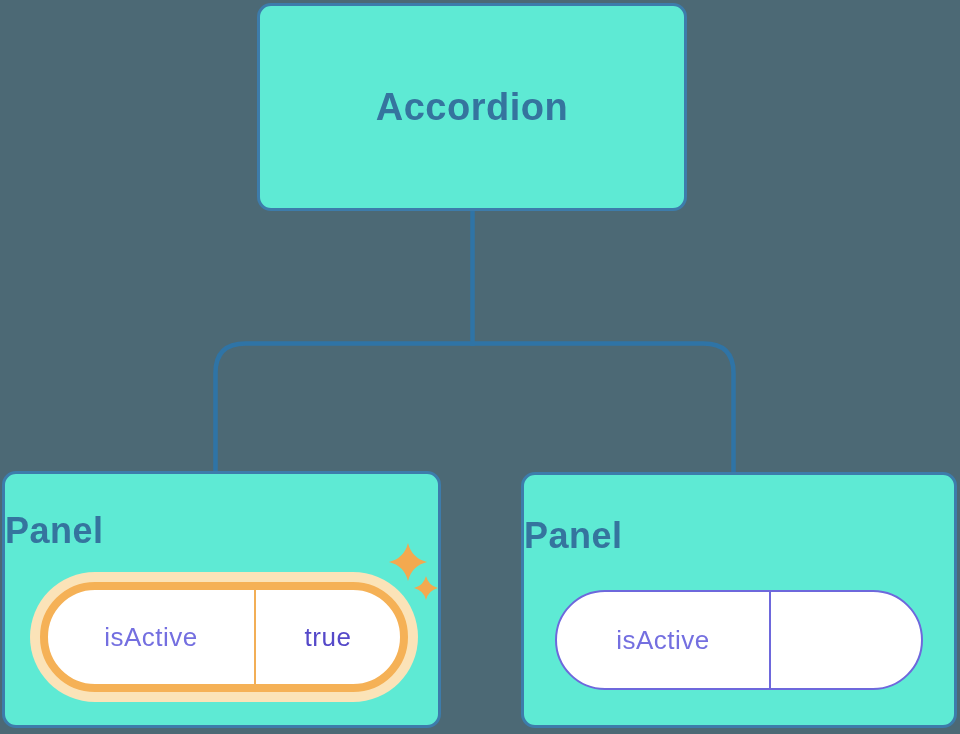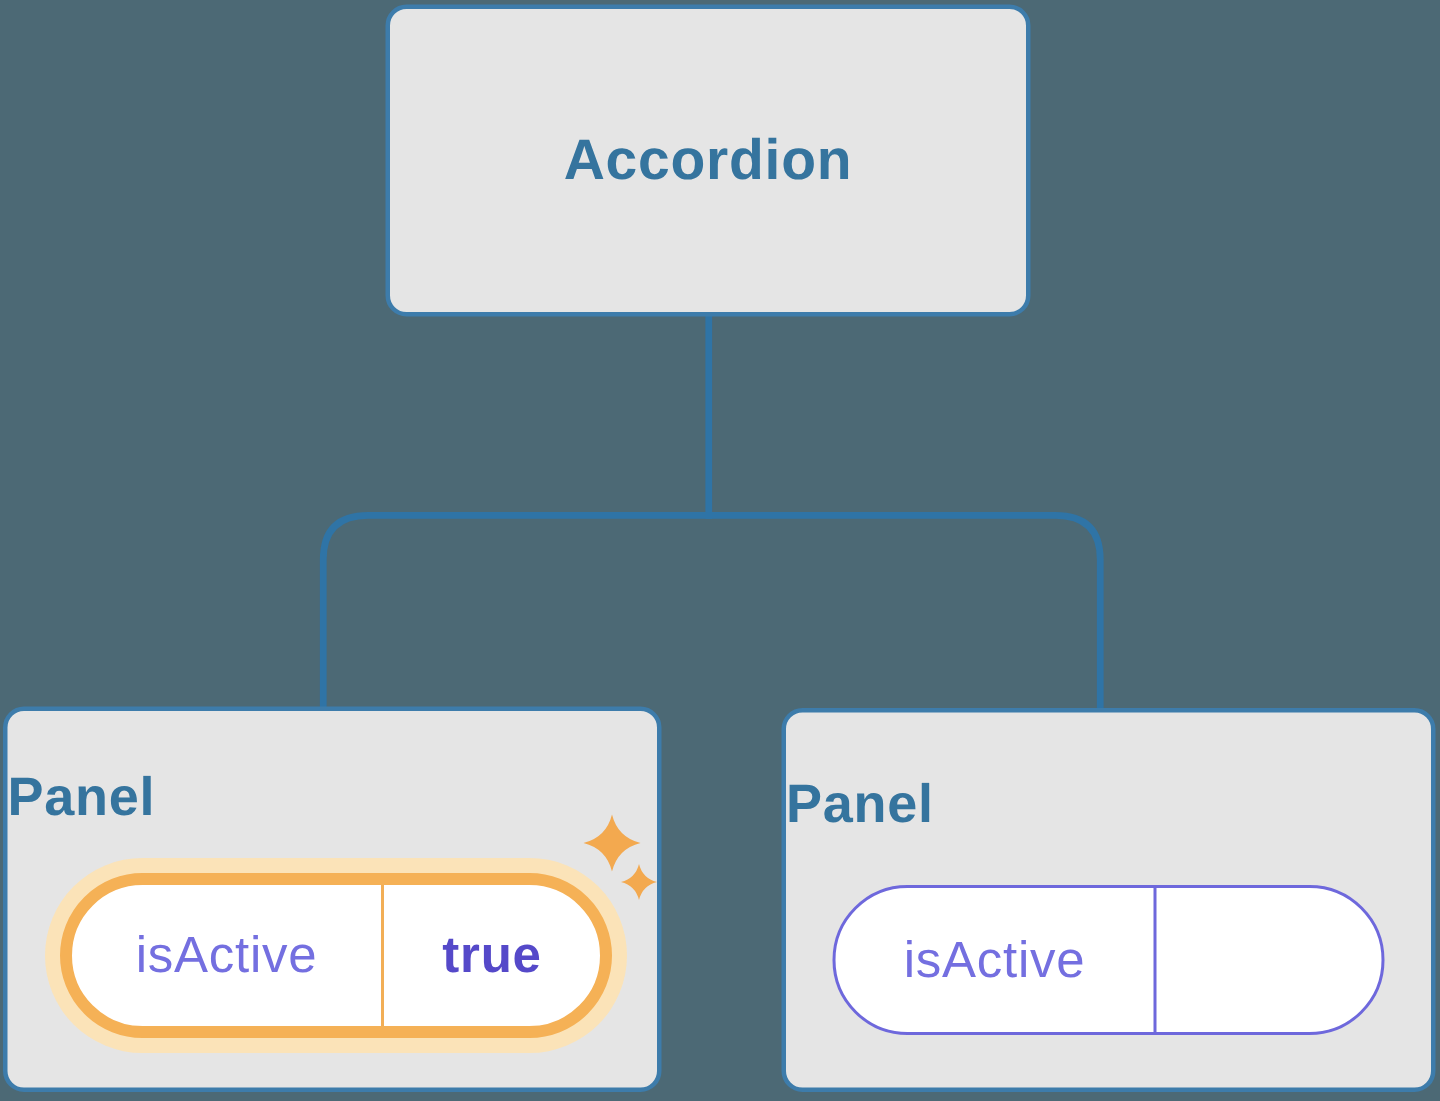--- a/index.html
+++ b/index.html
@@ -3,21 +3,21 @@
 <meta charset="utf-8">
 <style>
   html,body{margin:0;padding:0;background:#4C6975;}
   .stage{
     position:relative;width:960px;height:734px;overflow:hidden;
     background:#4C6975;
     font-family:"Liberation Sans", sans-serif;
   }
   .connectors{position:absolute;left:0;top:0;width:960px;height:734px;pointer-events:none;}
   .node{
-    position:absolute;background:#e5e5e5;
+    position:absolute;background:#5eead4;
     border:3px solid #3D7CAB;border-radius:14px;box-sizing:border-box;
   }
   .root-node{
     left:257px;top:3px;width:430px;height:208px;
     display:flex;align-items:center;justify-content:center;
   }
   .root-label{
     font-size:38px;font-weight:600;color:#35749E;letter-spacing:0.5px;
   }
   .panel-left{left:2px;top:471px;width:439px;height:257px;}
@@ -37,30 +37,30 @@
     left:35px;top:108px;width:368px;height:110px;
     border:8px solid #F5B156;
     box-shadow:0 0 0 10px #FBE3B8;
   }
   .pill-plain{
     left:31px;top:115px;width:368px;height:100px;
     border:2px solid #6E68DC;
   }
   .cell{
     display:flex;align-items:center;justify-content:center;
-    font-size:34px;letter-spacing:0.5px;
+    font-size:26px;letter-spacing:0.5px;
   }
   .pill-active .cell-key{width:206px;}
   .pill-plain  .cell-key{width:212px;}
   .cell-val{flex:1;}
   .divider{width:2px;flex:0 0 2px;}
   .divider-orange{background:#F2AE56;}
   .divider-purple{background:#6E68DC;}
   .state-text{color:#746FE0;}
-  .state-text-bold{color:#5549C9;font-weight:bold;}
+  .state-text-bold{color:#5549C9;font-weight:normal;}
   .sparkles{position:absolute;left:383px;top:68px;width:52px;height:60px;}
 </style>
 </head>
 <body>
 
 <div class="stage">
 
   <svg class="connectors" viewBox="0 0 960 734" xmlns="http://www.w3.org/2000/svg">
     <path d="M472.5 208 L472.5 346" stroke="#2F74A6" stroke-width="4.5" fill="none"></path>
     <path d="M215.5 473 L215.5 373 Q215.5 343.5 245.5 343.5 L703.5 343.5 Q733.5 343.5 733.5 373 L733.5 474" stroke="#2F74A6" stroke-width="4.5" fill="none"></path>

